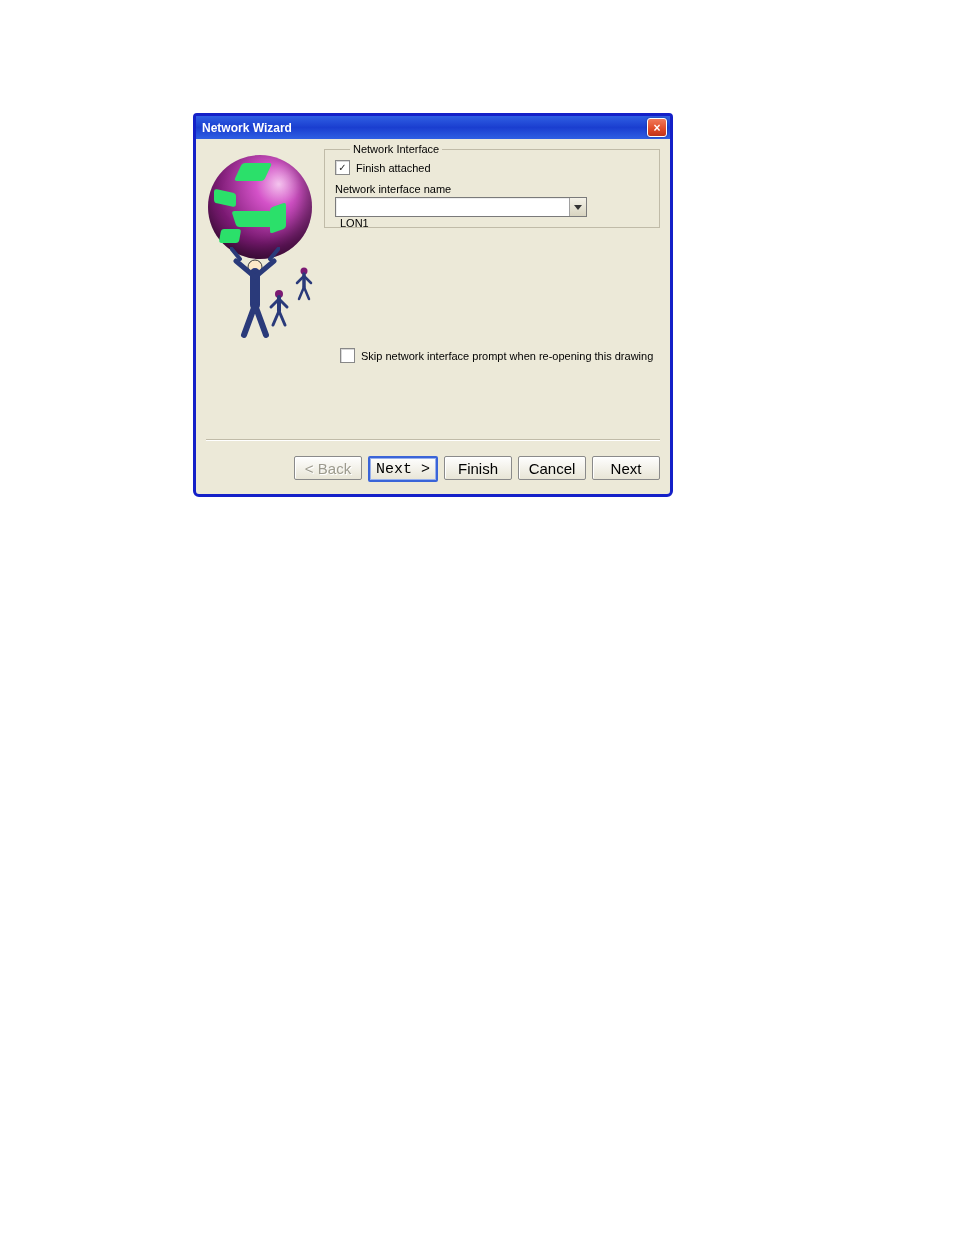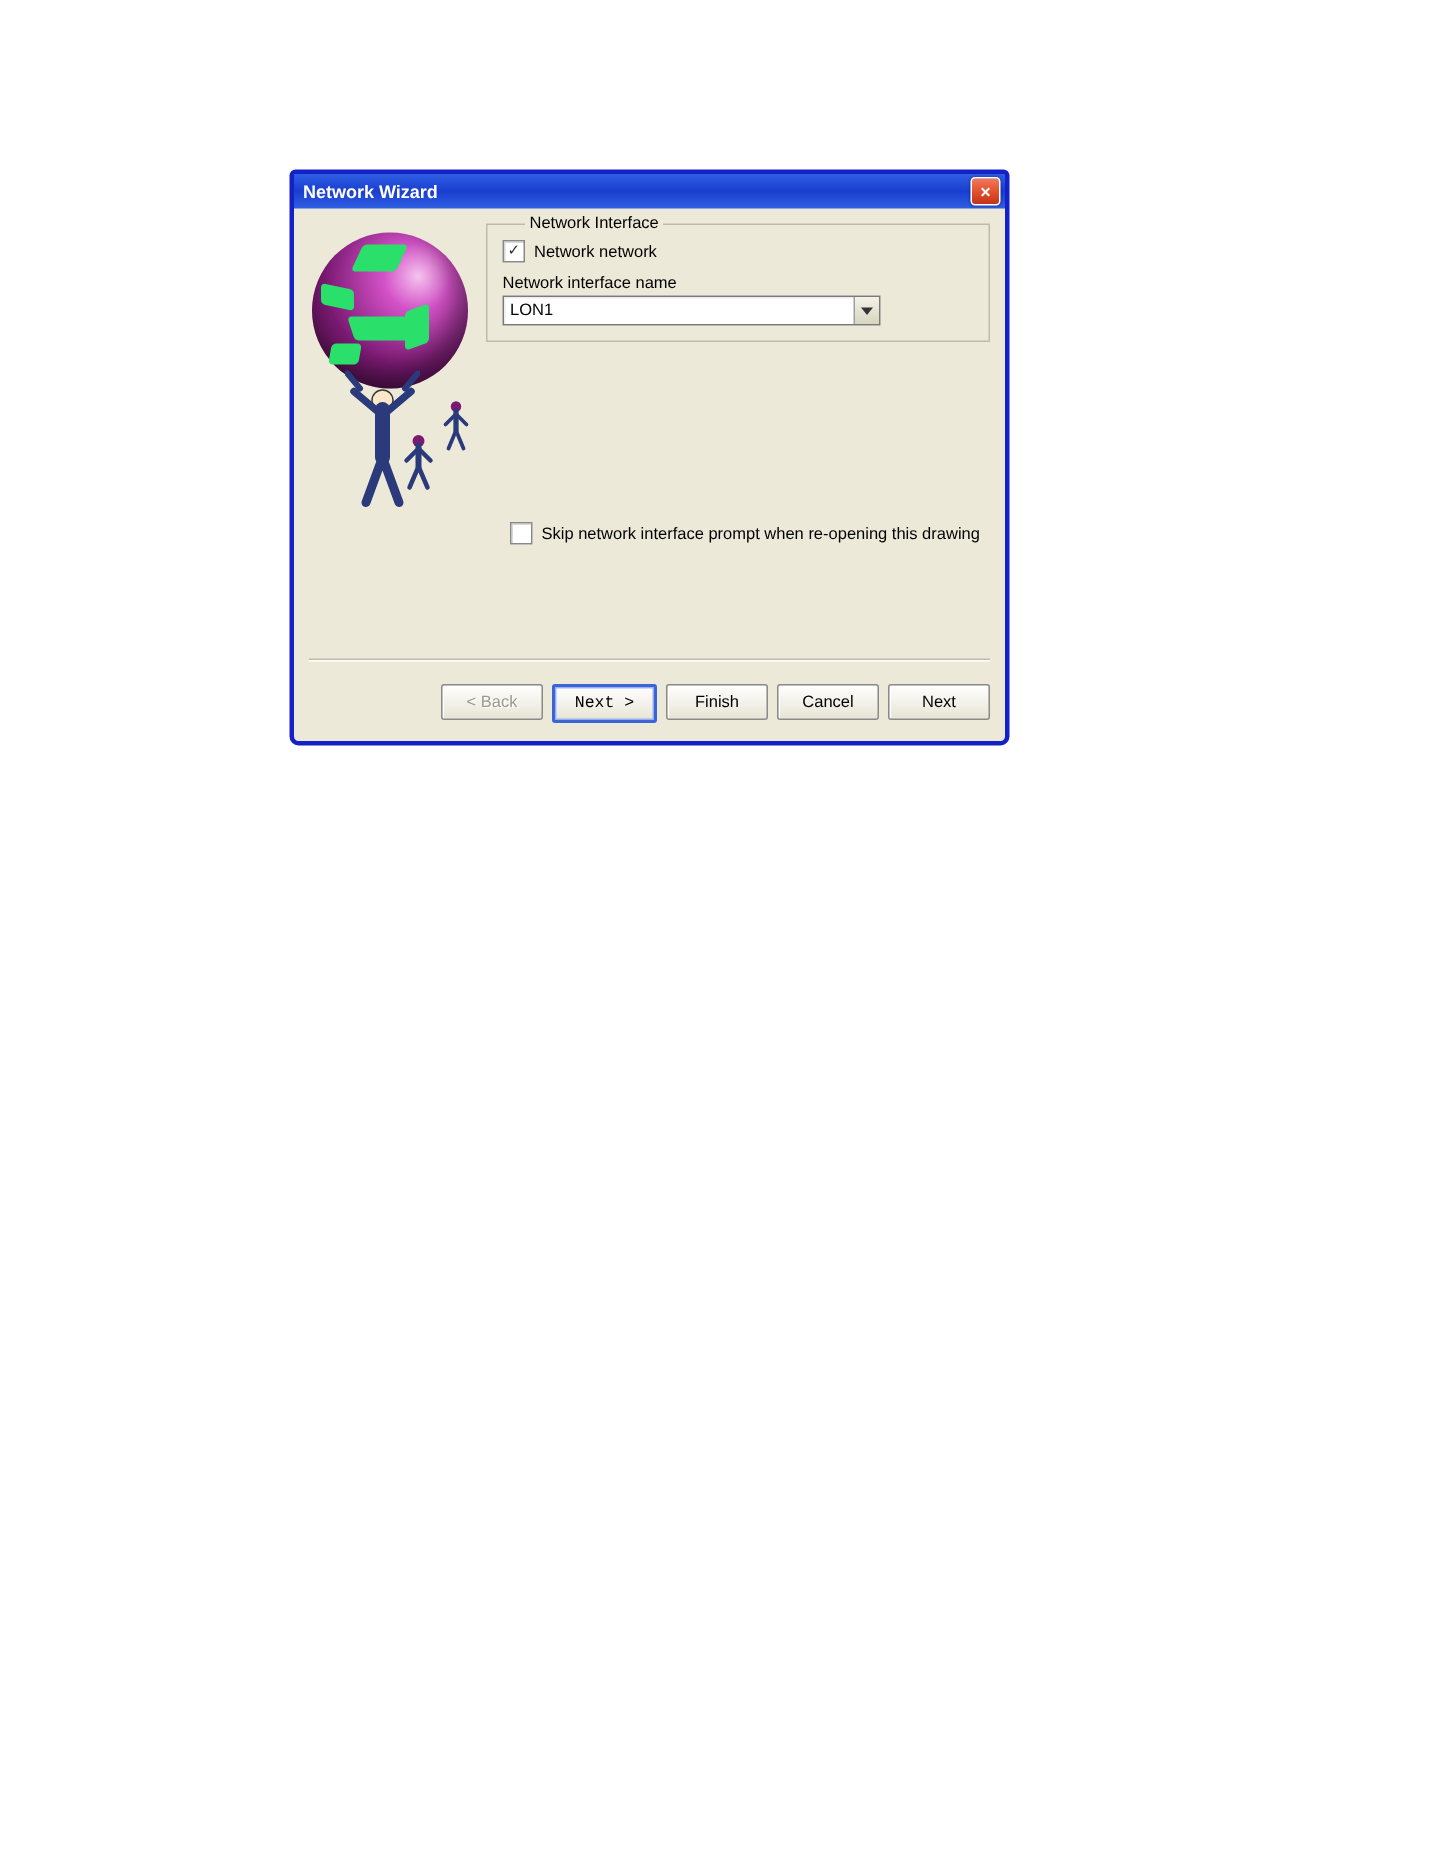--- a/index.html
+++ b/index.html
@@ -26,28 +26,28 @@
   .man{position:absolute;}
   .man svg{display:block;}
   .right-pane{flex:1 1 auto;display:flex;flex-direction:column;gap:10px;}
   .groupbox{border:1px solid #c0bba8;padding:8px 10px 10px 10px;position:relative;}
   .groupbox .legend{position:absolute;top:-7px;left:25px;background:#ece9d8;padding:0 3px;font-size:11px;}
   .chk-row{display:flex;align-items:center;gap:6px;margin-bottom:8px;margin-top:2px;}
   .chk{width:13px;height:13px;border:1px solid #888;background:#fff;display:flex;align-items:center;justify-content:center;flex:0 0 auto;box-shadow:inset 1px 1px 0 #d8d8d8;}
   .chk .mark{font-size:10px;line-height:1;color:#2a2a2a;}
   .field-label{margin-bottom:2px;}
   .combo{display:flex;width:250px;height:18px;border:1px solid #7a7a7a;background:#fff;box-shadow:inset 1px 1px 0 #eee;}
-  .combo .combo-text{flex:1;padding:2px 4px;font-size:11px;line-height:14px;white-space:nowrap;overflow:hidden;}
+  .combo .combo-text{flex:1;padding:18px 4px;font-size:11px;line-height:14px;white-space:nowrap;overflow:hidden;}
   .combo .combo-btn{width:16px;background:linear-gradient(#f4f2e8,#d8d4c0);border-left:1px solid #a0a0a0;display:flex;align-items:center;justify-content:center;}
   .combo .tri{width:0;height:0;border-left:4px solid transparent;border-right:4px solid transparent;border-top:5px solid #333;}
   .skip-row{display:flex;align-items:center;gap:6px;margin-top:110px;margin-left:16px;}
   .separator{height:1px;background:#c0bba8;margin:0 10px;box-shadow:0 1px 0 #fff;}
   .button-row{display:flex;justify-content:flex-end;gap:6px;padding:10px 10px 12px 10px;margin-top:6px;}
   .footer-spacer{flex:1;}
-  .btn{width:66px;height:22px;border:1px solid #8a8a8a;background:linear-gradient(#fefefe,#e8e5d6);border-radius:2px;display:flex;align-items:center;justify-content:center;font-size:11px;box-shadow:inset 1px 1px 0 #fff;}
+  .btn{width:66px;height:22px;border:1px solid #8a8a8a;background:linear-gradient(#fefefe,#e8e5d6);border-radius:2px;display:flex;align-items:center;justify-content:center;font-size:15px;box-shadow:inset 1px 1px 0 #fff;}
   .btn.default{border:2px solid #3a64d8;box-shadow:0 0 0 1px #98b0ec inset,inset 1px 1px 0 #fff;font-family:Liberation Mono, monospace;}
   .btn.disabled{color:#9c9a8e;text-shadow:1px 1px 0 #fff;}
 </style>
 </head>
 <body>
 
 <div class="page">
   <div class="dialog">
 
     <div class="titlebar">
@@ -100,21 +100,21 @@
 
       <div class="right-pane">
 
         <div class="groupbox">
           <span class="legend">Network Interface</span>
 
           <div class="chk-row">
             <div class="chk">
               <span class="mark">✓</span>
             </div>
-            <span>Network network</span>
+            <span>Finish attached</span>
           </div>
 
           <div class="field-label">Network interface name</div>
           <div class="combo">
             <div class="combo-text">LON1</div>
             <div class="combo-btn">
               <div class="tri"></div>
             </div>
           </div>
         </div>

